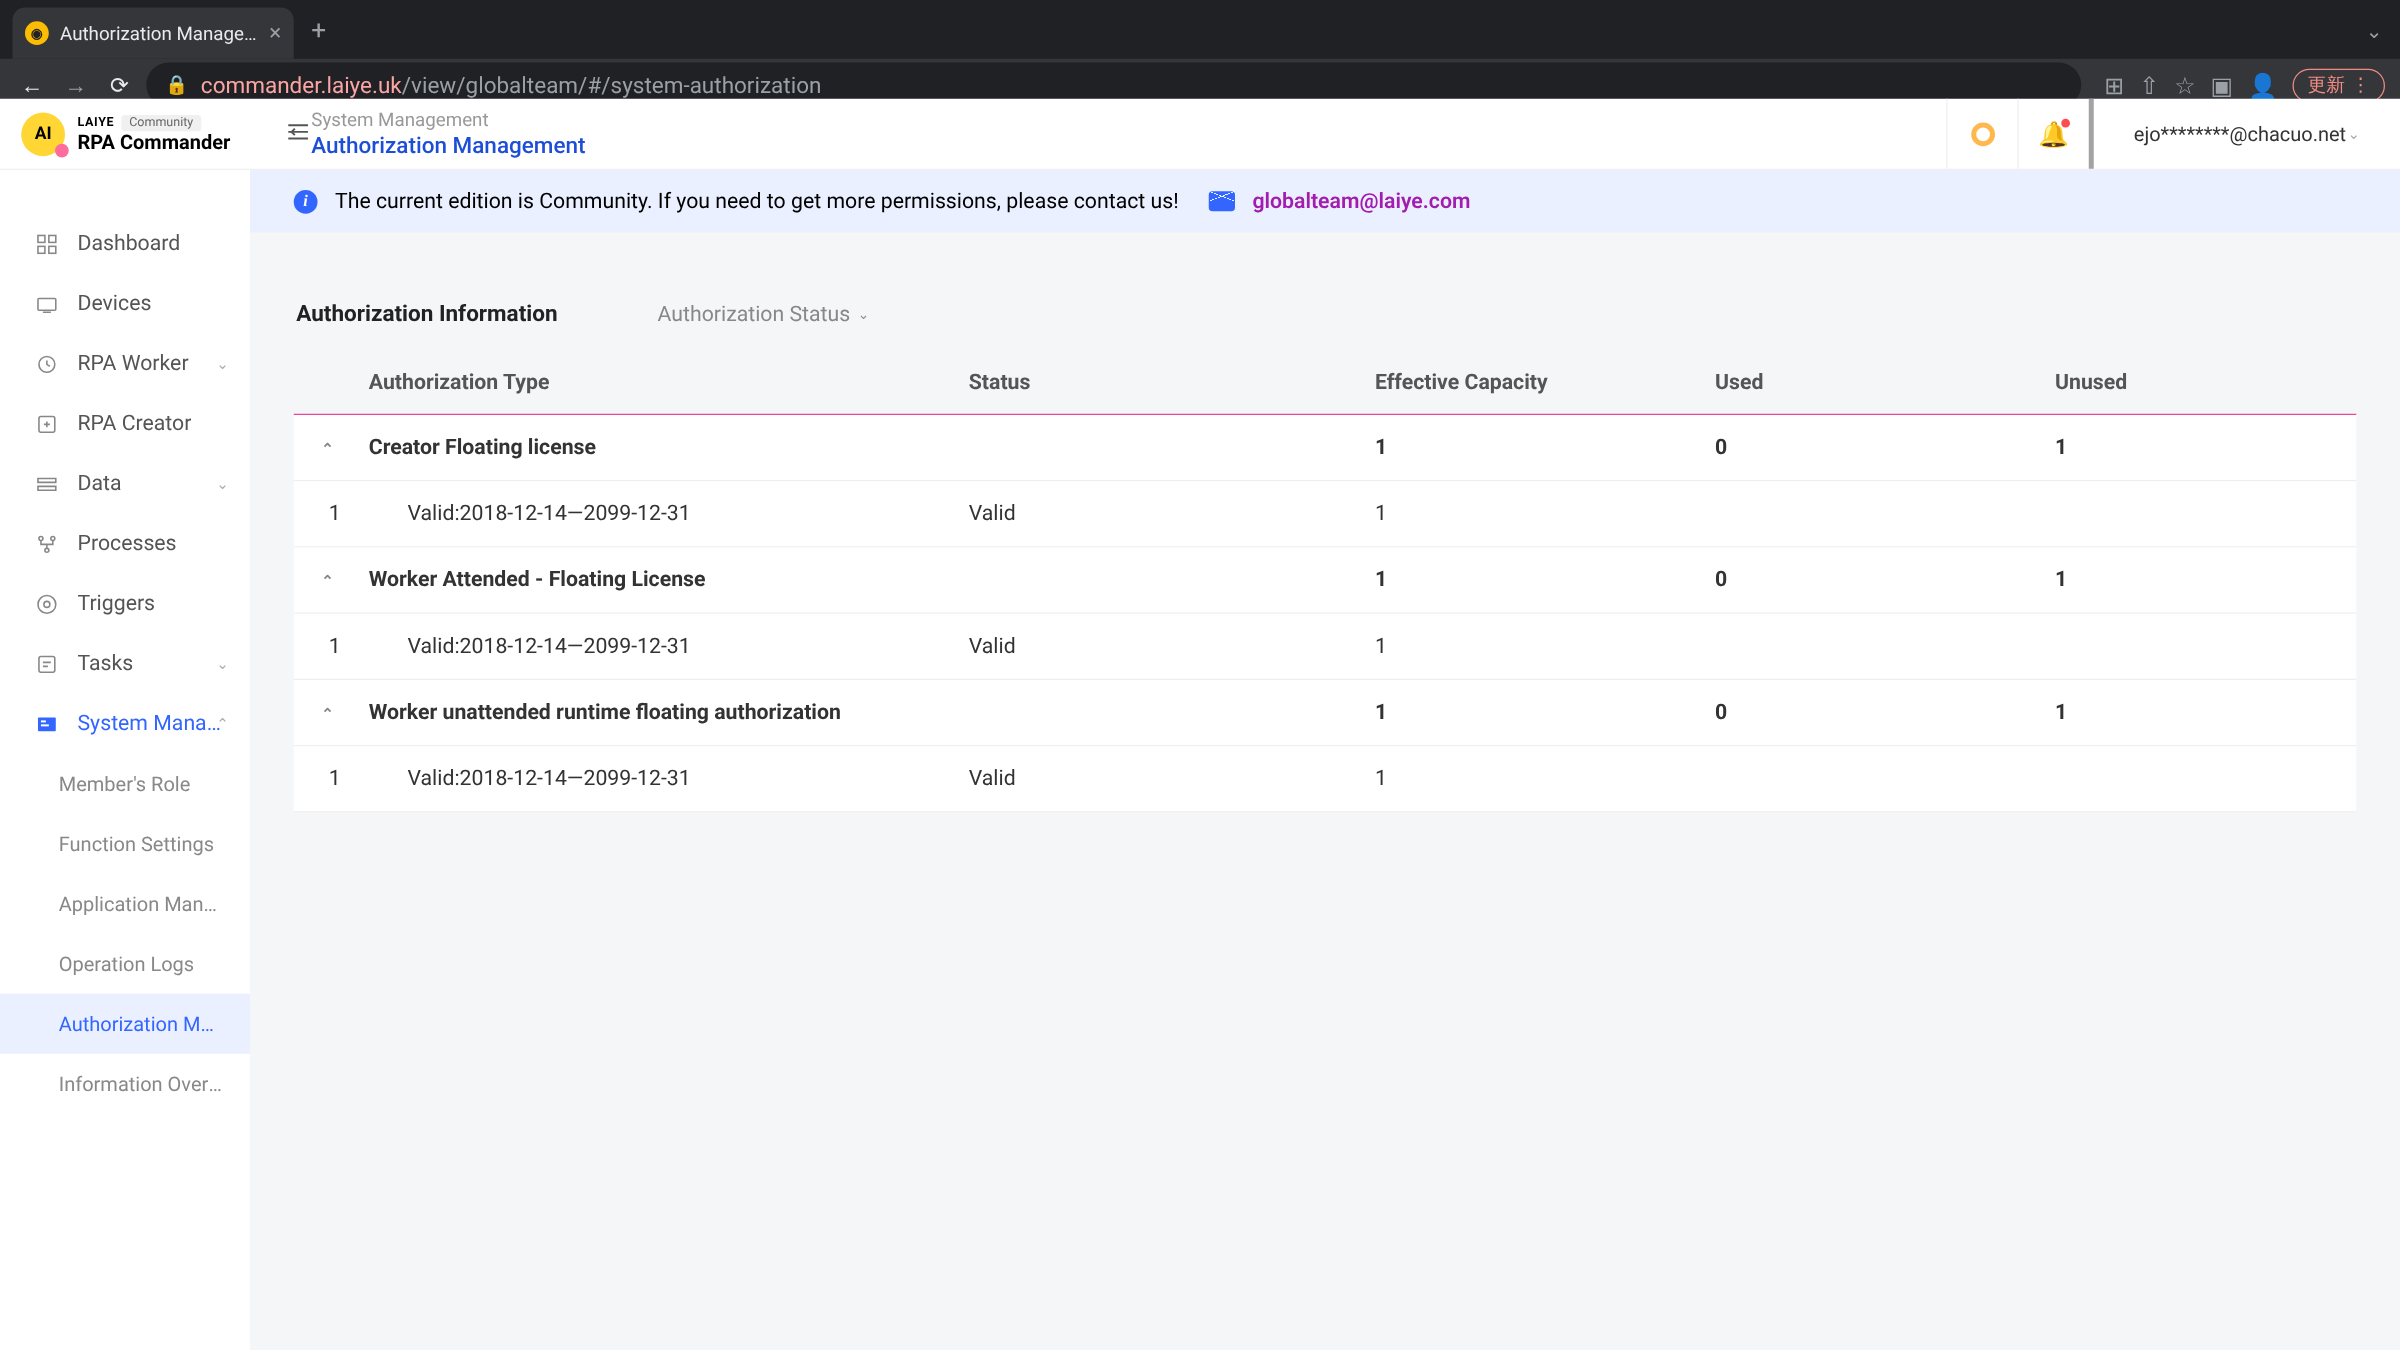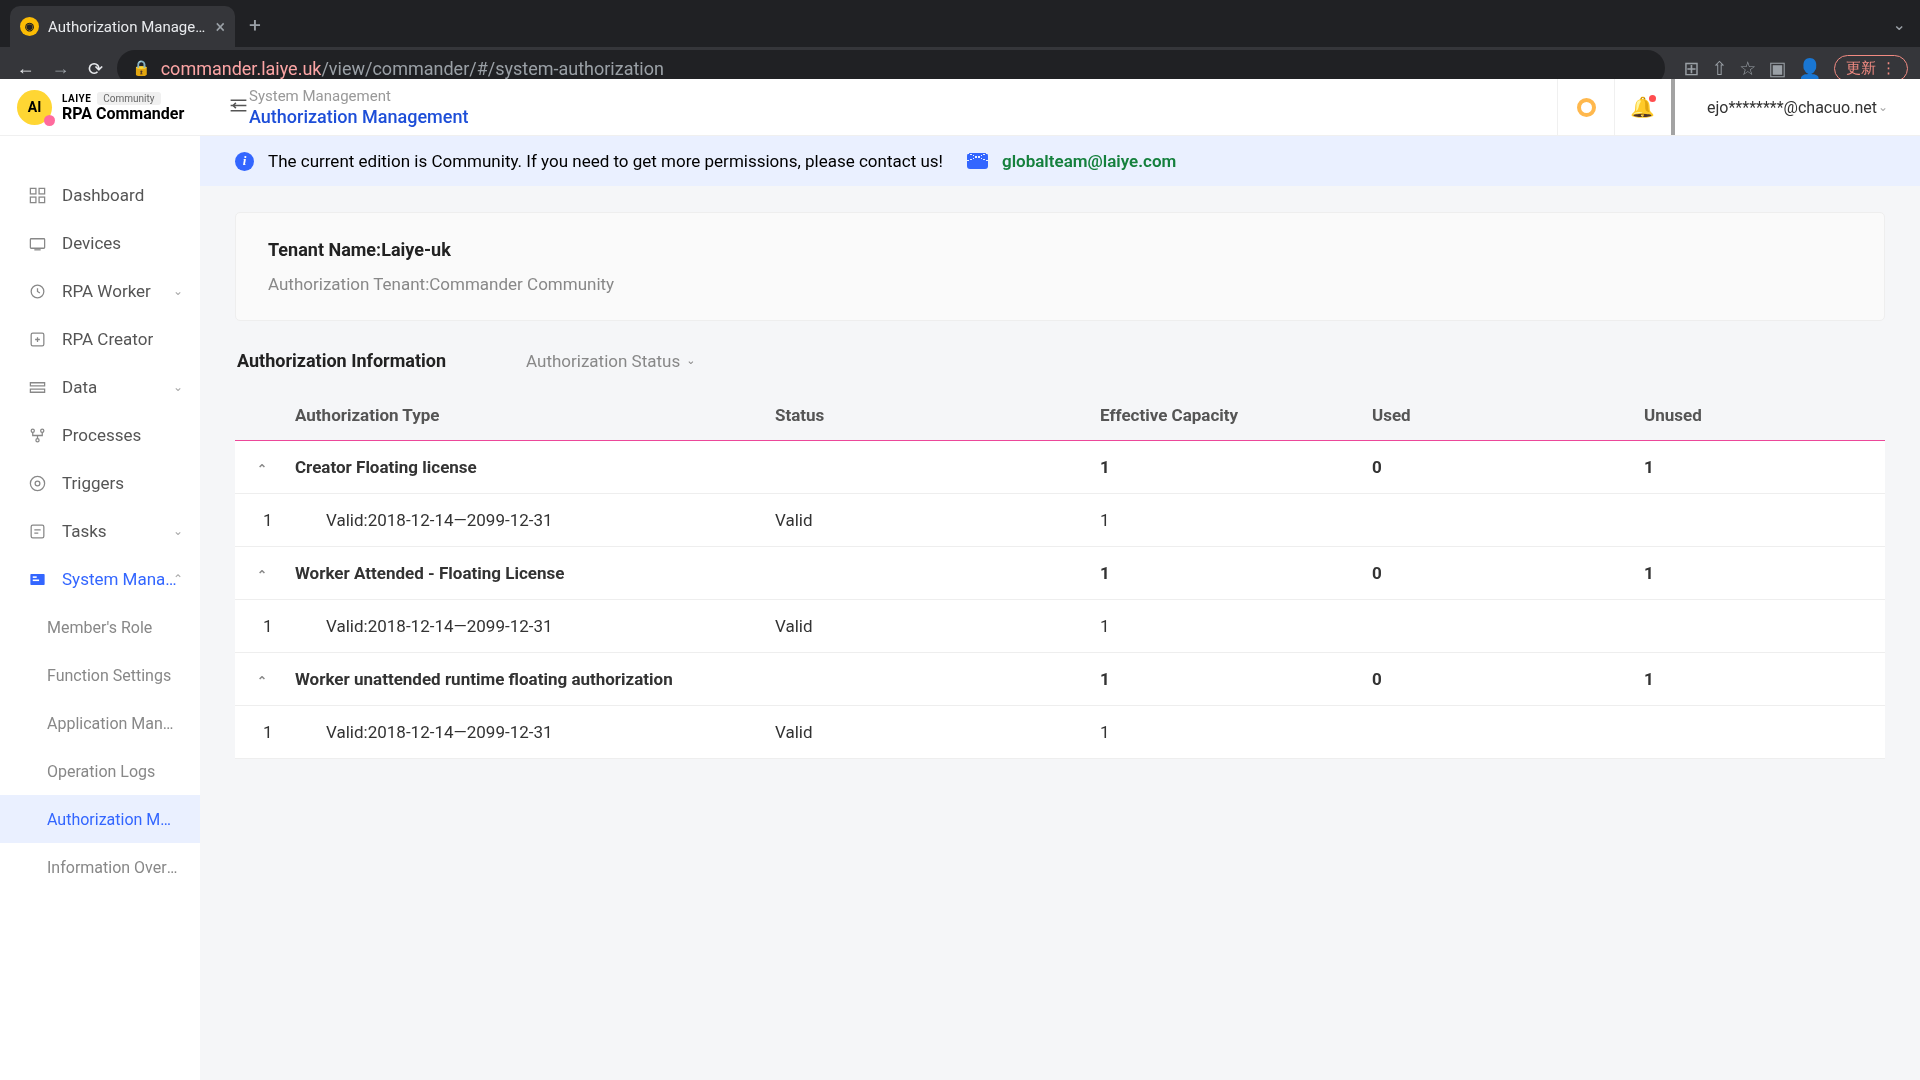--- a/index.html
+++ b/index.html
@@ -59,21 +59,21 @@
   .sub-item { height:48px; display:flex; align-items:center; padding-left:47px; font-size:16px; color:#888; cursor:pointer;}
   .sub-item.active { background:#eaf0ff; color:#3366ff;}
   .sub-item .label { white-space:nowrap; overflow:hidden; text-overflow:ellipsis; max-width:132px;}
 
   
   .main { flex:1; background:#f5f6f8; overflow-y:auto;}
   .banner { background:#eaf0ff; height:50px; display:flex; align-items:center; padding:0 35px; gap:14px; font-size:17px;}
   .banner .info-icon { width:19px; height:19px; background:#3366ff; border-radius:50%; color:#fff; display:flex; align-items:center; justify-content:center; font-size:13px; font-weight:bold; font-style:italic; font-family:serif;}
   .banner .mail-icon { width:21px; height:16px; background:#3366ff; border-radius:3px; margin-left:10px; position:relative;}
   .banner .mail-icon::before{content:'';position:absolute;top:0;left:0;right:0;height:8px;background:linear-gradient(to bottom right,transparent 48%,#eaf0ff 48%,#eaf0ff 52%,transparent 52%),linear-gradient(to bottom left,transparent 48%,#eaf0ff 48%,#eaf0ff 52%,transparent 52%);}
-  .banner a { color:#15803d; font-weight:600; text-decoration:none;}
+  .banner a { color:#a21caf; font-weight:600; text-decoration:none;}
   .content { padding: 26px 35px; }
   .tenant-card { background:#fafafa; border:1px solid #eee; border-radius:5px; padding:26px 32px;}
   .tenant-card .name { font-size:18px; font-weight:700; color:#222;}
   .tenant-card .tenant { font-size:17px; color:#888; margin-top:14px;}
   .tabs-row { display:flex; align-items:center; margin-top:29px; gap:80px; padding-left:2px;}
   .tab-link { font-size:18px; font-weight:700; color:#222; cursor:pointer;}
   .tab-filter { font-size:17px; color:#888; cursor:pointer; display:flex; align-items:center; gap:6px;}
   .tab-filter .chev { font-size:11px;}
   .table { margin-top:18px; width:100%;}
   .thead { display:flex; height:52px; align-items:center; border-bottom:1px solid #ec4899; font-size:17px; font-weight:700; color:#555;}
@@ -101,21 +101,21 @@
     </div>
     <span class="newtab">+</span>
     <span class="chev-down">⌄</span>
   </div>
   <div class="addr-bar">
     <span class="nav-icon enabled">←</span>
     <span class="nav-icon">→</span>
     <span class="nav-icon enabled">⟳</span>
     <div class="url-box">
       <span class="lock">🔒</span>
-      <span><span class="domain">commander.laiye.uk</span><span>/view/commander/#/system-authorization</span></span>
+      <span><span class="domain">commander.laiye.uk</span><span>/view/globalteam/#/system-authorization</span></span>
     </div>
     <div class="right-icons">
       <span class="ico">⊞</span>
       <span class="ico">⇧</span>
       <span class="ico">☆</span>
       <span class="ico">▣</span>
       <span class="ico">👤</span>
       <span class="update-btn">
           <span>更新</span>
           <span>⋮</span>
@@ -272,24 +272,20 @@
   </div>
 
   <div class="main">
     <div class="banner">
       <span class="info-icon">i</span>
       <span>The current edition is Community. If you need to get more permissions, please contact us!</span>
       <span class="mail-icon"></span>
       <a href="#">globalteam@laiye.com</a>
     </div>
     <div class="content">
-      <div class="tenant-card">
-        <div class="name"><span>Tenant Name:</span><span>Laiye-uk</span></div>
-        <div class="tenant"><span>Authorization Tenant:</span><span>Commander Community</span></div>
-      </div>
       <div class="tabs-row">
         <span class="tab-link">Authorization Information</span>
         <span class="tab-filter">
           <span>Authorization Status</span>
           <span class="chev">⌄</span>
         </span>
       </div>
       <div class="table">
         <div class="thead">
           <div class="col-exp"></div>

